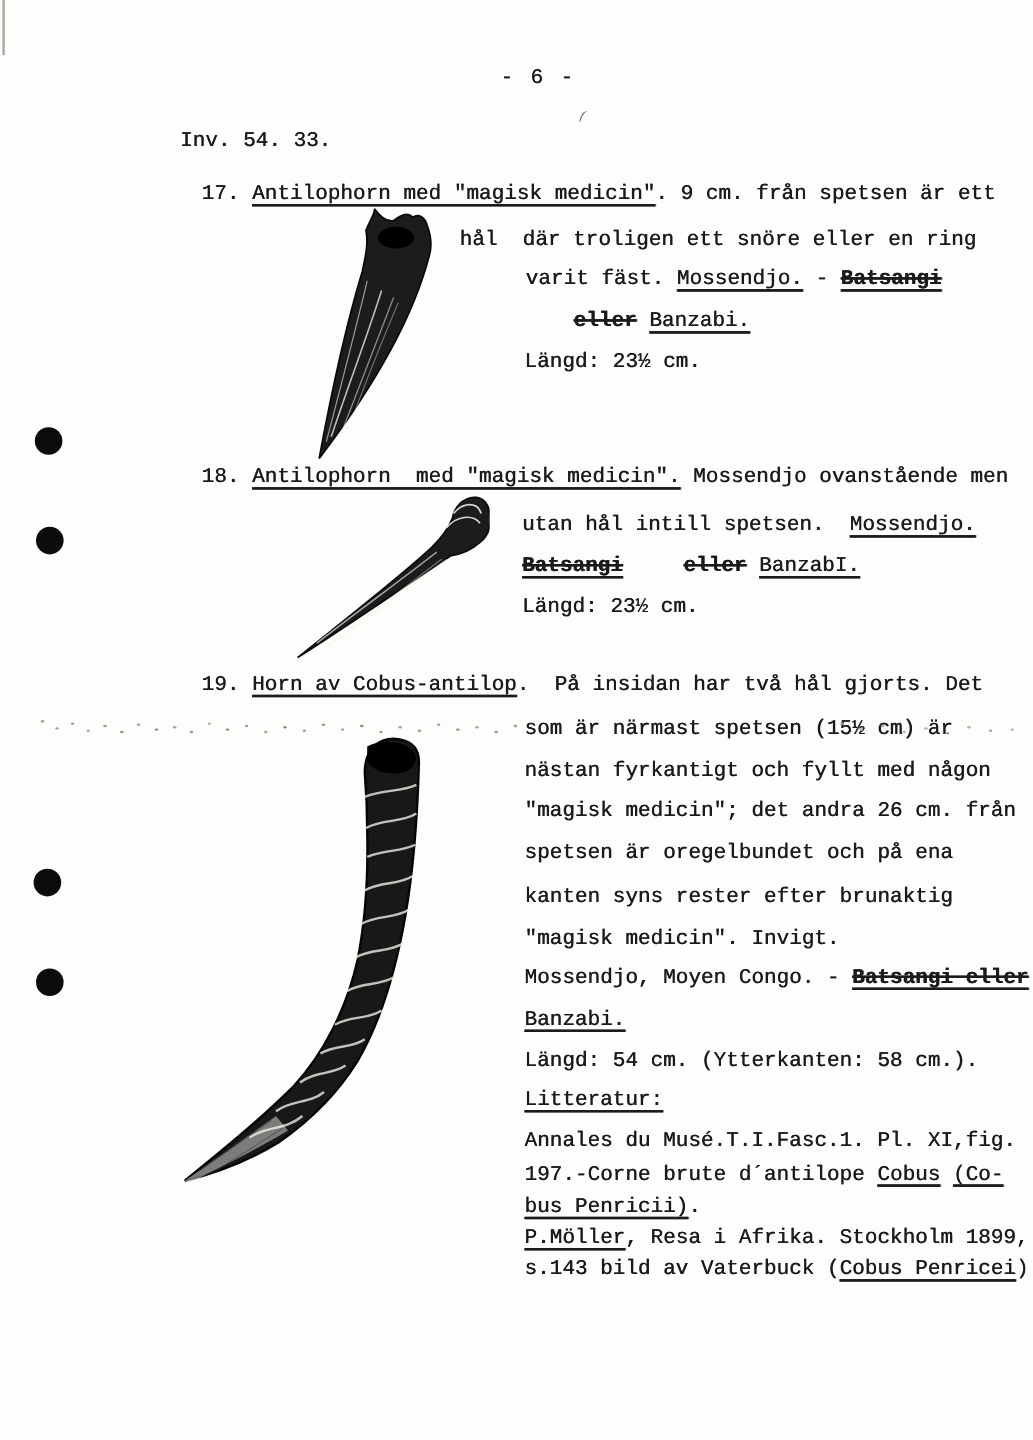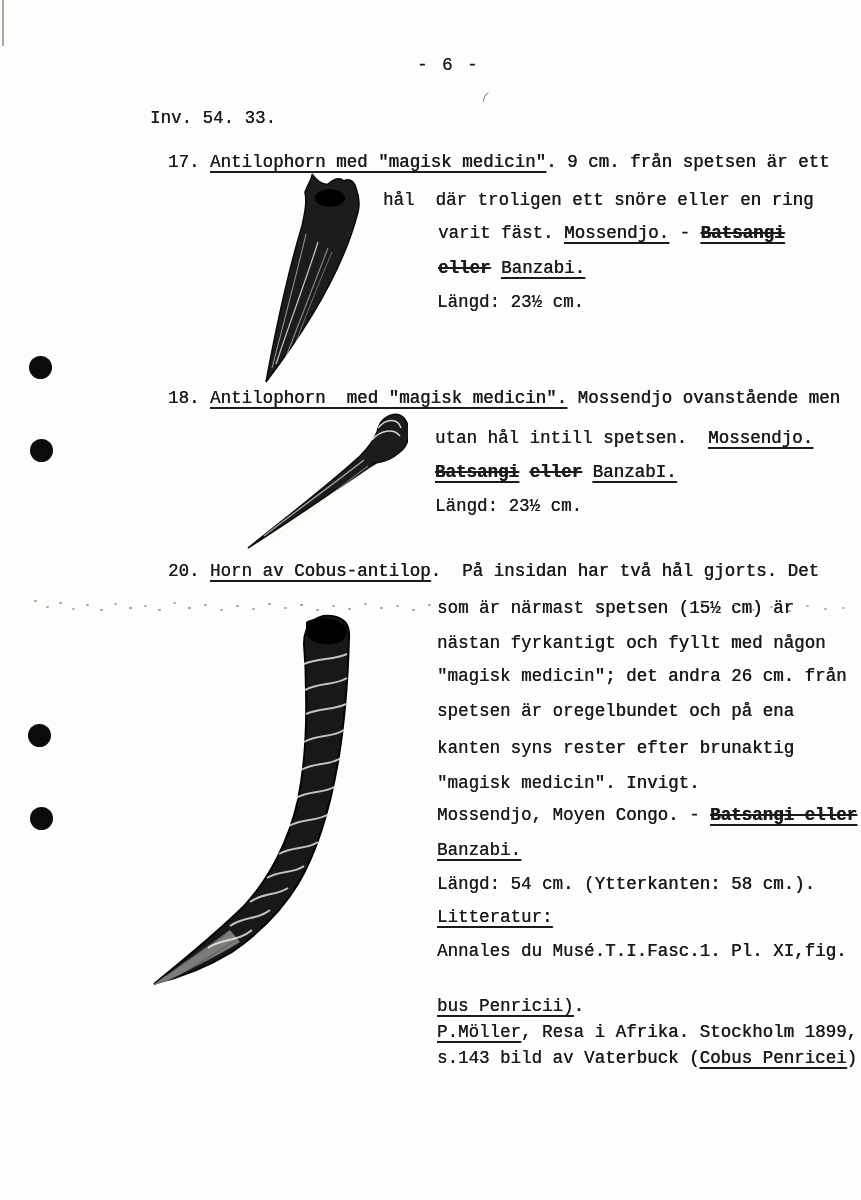--- a/index.html
+++ b/index.html
@@ -6,21 +6,21 @@
   body{
     width:861px;height:1200px;position:relative;overflow:hidden;
     background:#fdfdfb;color:#1b1b1b;
     font-family:"Liberation Mono","DejaVu Sans Mono",monospace;
   }
   .line{
     position:absolute;font-size:17.5px;line-height:21px;white-space:pre;
     text-shadow:0.35px 0 0 currentColor;
   }
   .line span.u{text-decoration:underline;text-decoration-thickness:1.8px;text-underline-offset:3.5px;}
-  .line span.s{text-decoration:line-through;text-decoration-thickness:2.4px;font-weight:bold;}
+  .line span.s{text-decoration:line-through;text-decoration-thickness:2.4px;font-weight:bold;margin-left:40px;}
   .line span.us{text-decoration:underline line-through;text-decoration-thickness:2px;text-underline-offset:3.5px;font-weight:bold;text-align:center;}
   .pageno{position:absolute;left:417px;top:55px;font-size:17.5px;letter-spacing:2px;text-shadow:0.35px 0 0 currentColor;}
   .punch{position:absolute;width:23px;height:23px;border-radius:50%;background:#0b0b0b;}
   #punch1{left:29px;top:356px;} #punch2{left:30px;top:439px;}
   #punch3{left:28px;top:724px;} #punch4{left:30px;top:807px;}
   .fig{position:absolute;}
   #fig17{left:256px;top:172px;} #fig18{left:240px;top:404px;} #fig19{left:146px;top:612px;}
   #edge-artifact{position:absolute;left:2px;top:0;width:2px;height:46px;background:#93938d;opacity:.8;}
   #stray-mark{position:absolute;left:484px;top:92px;width:5px;height:11px;border-left:1.6px solid #5a5a55;border-radius:70% 0 0 40%;transform:rotate(24deg);}
   .speckle{position:absolute;width:3px;height:2px;border-radius:50%;}
@@ -54,32 +54,33 @@
   <div class="line" style="left:383px;top:190px"><span>hål  där troligen ett snöre eller en ring</span></div>
   <div class="line" style="left:438px;top:223px"><span>varit fäst. </span><span class="u">Mossendjo.</span><span> - </span><span class="us">Batsangi</span></div>
   <div class="line" style="left:438px;top:258px"><span class="s">eller</span><span> </span><span class="u">Banzabi.</span></div>
   <div class="line" style="left:437px;top:292px"><span>Längd: 23½ cm.</span></div>
 
   <div class="line" style="left:168px;top:388px"><span>18. </span><span class="u">Antilophorn  med "magisk medicin".</span><span> Mossendjo ovanstående men</span></div>
   <div class="line" style="left:435px;top:428px"><span>utan hål intill spetsen.  </span><span class="u">Mossendjo.</span></div>
   <div class="line" style="left:435px;top:462px"><span class="us">Batsangi</span><span> </span><span class="s">eller</span><span> </span><span class="u">BanzabI.</span></div>
   <div class="line" style="left:435px;top:496px"><span>Längd: 23½ cm.</span></div>
 
-  <div class="line" style="left:168px;top:561px"><span>20. </span><span class="u">Horn av Cobus-antilop</span><span>.  På insidan har två hål gjorts. Det</span></div>
+  <div class="line" style="left:168px;top:561px"><span>19. </span><span class="u">Horn av Cobus-antilop</span><span>.  På insidan har två hål gjorts. Det</span></div>
   <div class="line" style="left:437px;top:598px"><span>som är närmast spetsen (15½ cm) är</span></div>
   <div class="line" style="left:437px;top:633px"><span>nästan fyrkantigt och fyllt med någon</span></div>
   <div class="line" style="left:437px;top:666px"><span>"magisk medicin"; det andra 26 cm. från</span></div>
   <div class="line" style="left:437px;top:701px"><span>spetsen är oregelbundet och på ena</span></div>
   <div class="line" style="left:437px;top:738px"><span>kanten syns rester efter brunaktig</span></div>
   <div class="line" style="left:437px;top:773px"><span>"magisk medicin". Invigt.</span></div>
   <div class="line" style="left:437px;top:805px"><span>Mossendjo, Moyen Congo. - </span><span class="us">Batsangi eller</span></div>
   <div class="line" style="left:437px;top:840px"><span class="u">Banzabi.</span></div>
   <div class="line" style="left:437px;top:874px"><span>Längd: 54 cm. (Ytterkanten: 58 cm.).</span></div>
   <div class="line" style="left:437px;top:907px"><span class="u">Litteratur:</span></div>
   <div class="line" style="left:437px;top:941px"><span>Annales du Musé.T.I.Fasc.1. Pl. XI,fig.</span></div>
+  <div class="line" style="left:437px;top:969px"><span>197.-Corne brute d´antilope </span><span class="u">Cobus</span><span> </span><span class="u">(Co-</span></div>
   <div class="line" style="left:437px;top:996px"><span class="u">bus Penricii)</span><span>.</span></div>
   <div class="line" style="left:437px;top:1022px"><span class="u">P.Möller</span><span>, Resa i Afrika. Stockholm 1899,</span></div>
   <div class="line" style="left:437px;top:1048px"><span>s.143 bild av Vaterbuck (</span><span class="u">Cobus Penricei</span><span>).</span></div>
 
   <svg id="fig17" class="fig" width="122" height="215" viewBox="0 0 122 215" role="img" aria-label="ink drawing of antelope horn, item 17">
     <path d="M10 210 C 20 156 32 100 46 54 C 49 40 51 30 49 20 C 53 10 57 5 56 2 C 61 9 66 13 72 12 C 78 7 84 5 88 9 C 93 6 98 9 100 16 C 103 24 104 32 102 40 C 88 95 52 155 10 210 Z" fill="#1c1c1c" stroke="#0a0a0a" stroke-width="1.5"></path>
     <ellipse cx="74" cy="26" rx="15" ry="9" fill="#000"></ellipse>
     <path d="M20 192 C 34 150 50 108 62 70" stroke="#eceade" fill="none" stroke-width="1.3" opacity="0.8"></path>
     <path d="M28 190 C 44 148 58 112 72 76" stroke="#eceade" fill="none" stroke-width="1.1" opacity="0.55"></path>
     <path d="M40 170 C 52 138 64 108 76 80" stroke="#eceade" fill="none" stroke-width="1" opacity="0.4"></path>

